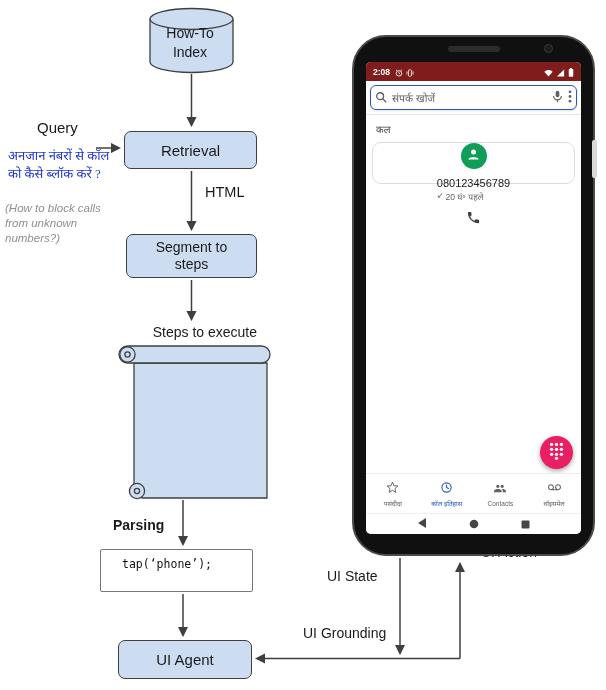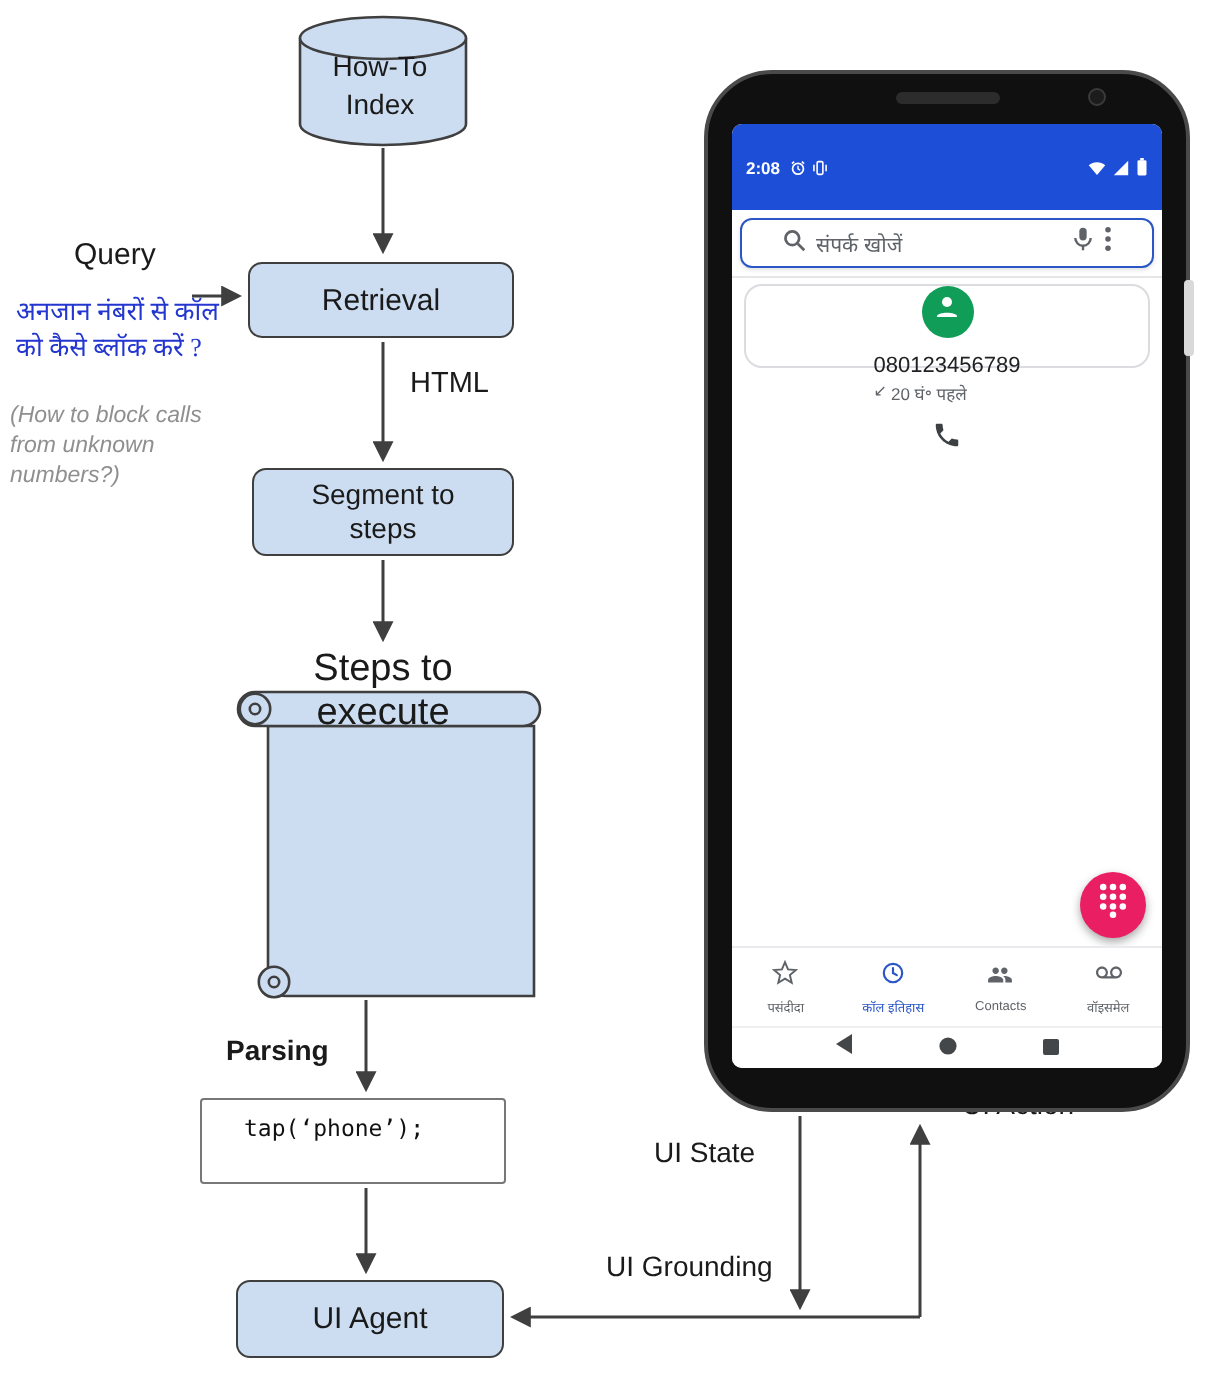--- a/index.html
+++ b/index.html
@@ -11,45 +11,45 @@
   .connector-layer{position:absolute;left:0;top:0;pointer-events:none;}
 
   .howto-label{left:150px;top:24px;width:80px;text-align:center;font-size:14px;line-height:1.35;position:absolute;}
   .retrieval{left:124px;top:131px;width:133px;height:38px;font-size:15px;}
   .query-label{left:37px;top:119px;font-size:15px;}
   .query-hindi{position:absolute;left:8px;top:147px;width:116px;font-size:13px;line-height:1.38;color:#2336cf;font-weight:500;font-family:Liberation Serif, serif;}
   .query-english{position:absolute;left:5px;top:201px;width:112px;font-size:11.5px;line-height:1.3;color:#8f8f8f;font-style:italic;}
   .html-label{left:205px;top:184px;font-size:14.5px;}
   .segment{left:126px;top:234px;width:131px;height:44px;font-size:14px;line-height:1.25;}
   .segment span{width:84px;display:block;}
-  .steps-title{left:126px;top:324px;width:131px;text-align:center;font-size:19px;position:absolute;}
+  .steps-title{left:126px;top:324px;width:131px;text-align:right;font-size:14px;position:absolute;}
   .steps-list{position:absolute;left:146px;top:384px;width:114px;font-size:11.5px;line-height:1.25;color:#000;}
   .steps-list div{margin-bottom:3px;}
   .parsing-label{left:113px;top:517px;font-size:14px;font-weight:bold;}
   .code-box{position:absolute;left:100px;top:549px;width:153px;height:43px;background:#fff;border:1.2px solid #777;
             border-radius:2px;box-sizing:border-box;padding:6px 0 0 21px;
             font-family:"DejaVu Sans Mono",monospace;font-size:11.5px;line-height:1.45;color:#111;}
   .ui-agent{left:118px;top:640px;width:134px;height:39px;font-size:15px;justify-content:center;}
   .ui-state-label{left:327px;top:568px;font-size:14px;}
   .ui-action-label{left:481px;top:544px;font-size:14px;text-align:right;}
   .ui-grounding-label{left:303px;top:625px;font-size:14px;font-weight:normal;}
 
   
   .phone{position:absolute;left:352px;top:35px;width:243px;height:521px;background:#101010;
          border:2px solid #4a4a4a;border-radius:34px;box-sizing:border-box;}
   .power-btn{position:absolute;right:-4px;top:103px;width:5px;height:38px;background:#d9d9d9;border-radius:2px;}
   .speaker{position:absolute;left:94px;top:9px;width:52px;height:6px;background:#2c2c2c;border-radius:3px;}
   .front-cam{position:absolute;left:190px;top:7px;width:9px;height:9px;background:#1c1c1c;border:1.5px solid #3a3a3a;border-radius:50%;box-sizing:border-box;}
   .screen{position:absolute;left:12px;top:25px;width:215px;height:472px;background:#fff;border-radius:5px;overflow:hidden;}
-  .statusbar{height:19px;background:#1d4ed8;display:flex;align-items:center;padding:12px 7px;gap:3px;color:#fff;}
+  .statusbar{height:19px;background:#7f1d1d;display:flex;align-items:center;padding:0 7px;gap:3px;color:#fff;}
   .statusbar .time{font-size:8.5px;font-weight:bold;margin-right:2px;}
   .statusbar .sp{flex:1;}
   .search-row{height:33px;display:flex;align-items:center;padding:0 4px;border-bottom:1px solid #e4e6e8;}
   .search-bar{flex:1;height:25px;background:#fff;border:1.5px solid #2a56c6;border-radius:6px;
-              display:flex;align-items:center;padding:0 20px;gap:5px;box-sizing:border-box;box-shadow:0 1px 2px rgba(0,0,0,0.12);}
+              display:flex;align-items:center;padding:0 4px;gap:5px;box-sizing:border-box;box-shadow:0 1px 2px rgba(0,0,0,0.12);}
   .search-ph{font-size:10.5px;color:#5f6368;flex:1;}
   .section-h{padding:7px 10px 3px;font-size:10px;color:#3c4043;}
   .contact-card{margin:3px 6px 0;border:1px solid #dadce0;border-radius:9px;height:42px;
                 display:flex;align-items:center;padding:0 8px;gap:8px;box-sizing:border-box;background:#fff;flex-direction:column;}
   .avatar{width:26px;height:26px;border-radius:50%;background:#0f9d58;display:flex;align-items:center;justify-content:center;flex-shrink:0;}
   .c-info{flex:1;min-width:0;}
   .c-num{font-size:11px;color:#202124;line-height:1.25;}
   .c-sub{display:flex;align-items:center;gap:2px;font-size:8.5px;color:#5f6368;}
   .c-sub .dir{font-size:8px;line-height:1;}
   .fab{position:absolute;right:8px;bottom:65px;width:33px;height:33px;border-radius:50%;background:#e91e63;
@@ -197,20 +197,21 @@
           <span>
             <svg width="4" height="13" viewBox="0 0 4 14">
                 <circle cx="2" cy="2" r="1.5" fill="#5f6368"></circle>
                 <circle cx="2" cy="7" r="1.5" fill="#5f6368"></circle>
                 <circle cx="2" cy="12" r="1.5" fill="#5f6368"></circle>
               </svg>
           </span>
         </div>
       </div>
 
+      <div class="section-h">कल</div>
 
       <div class="contact-card">
         <div class="avatar">
           <span>
             <svg width="15" height="15" viewBox="0 0 24 24">
                 <circle cx="12" cy="8" r="4" fill="#fff"></circle>
                 <path d="M4 19.5 C4 15.5 20 15.5 20 19.5 V20 H4 Z" fill="#fff"></path>
               </svg>
           </span>
         </div>

